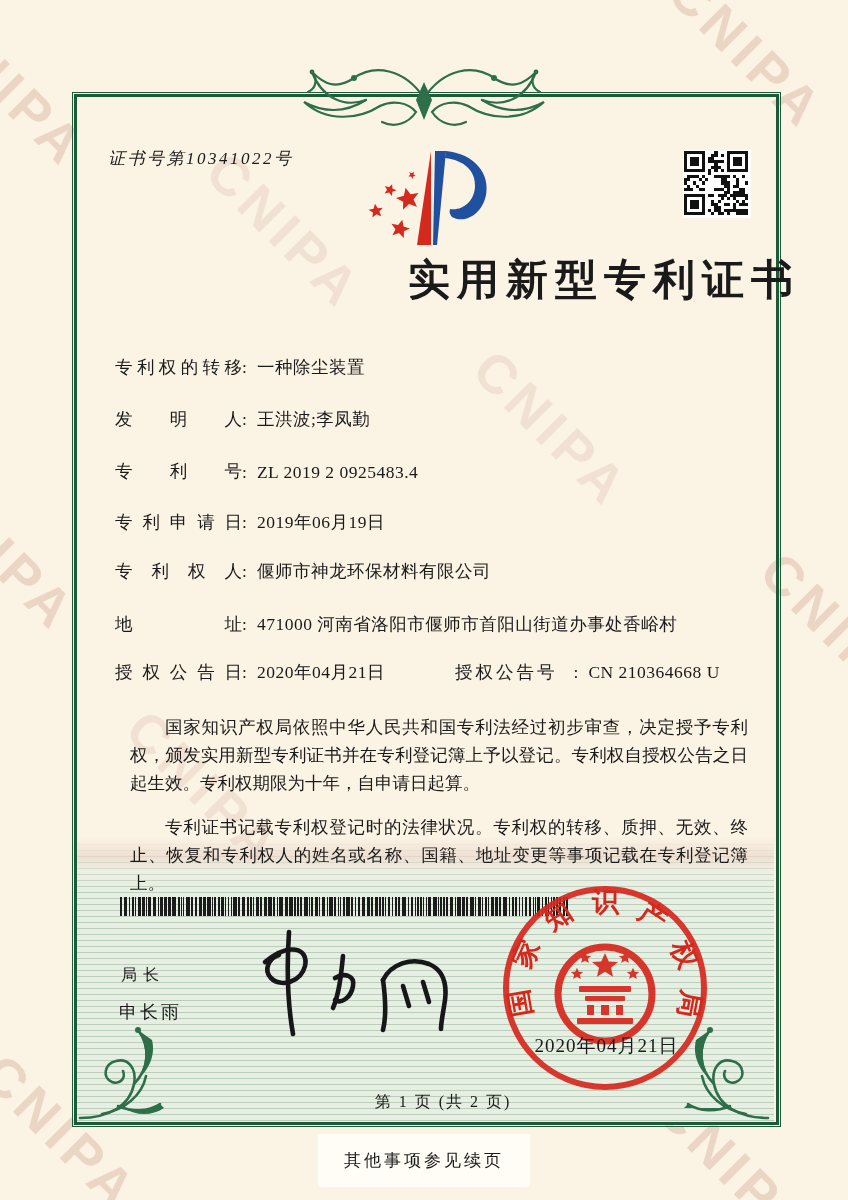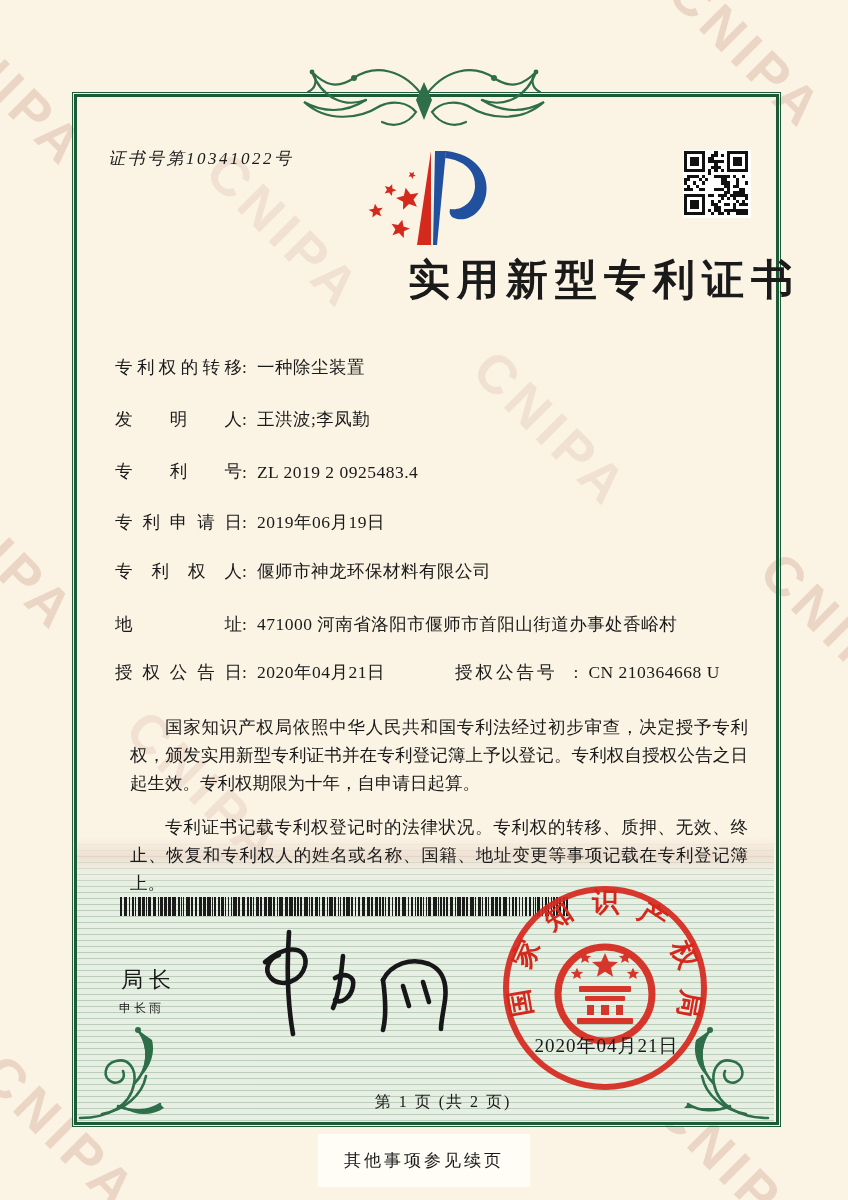--- a/index.html
+++ b/index.html
@@ -47,23 +47,23 @@
   .grant-right{position:absolute;left:340px;top:0;white-space:nowrap;}
   .grant-right .flabel2{letter-spacing:3px;margin-right:16px;}
 
   
   .paras{position:absolute;left:114px;top:697px;width:650px;font-size:17.5px;
          line-height:28px;text-align:justify;z-index:3;}
   .paras p{margin:16px;text-indent:2em;}
 
   
   .barcode{left:120px;top:897px;width:452px;height:19px;z-index:3;}
-  .director-title{left:121px;top:965px;font-size:22px;letter-spacing:6px;z-index:3;
+  .director-title{left:121px;top:965px;font-size:16px;letter-spacing:6px;z-index:3;
       font-family:"Liberation Sans","DejaVu Sans",sans-serif;}
-  .director-name{left:119px;top:1000px;font-size:12px;letter-spacing:3px;z-index:3;
+  .director-name{left:119px;top:1000px;font-size:18px;letter-spacing:3px;z-index:3;
       font-family:Liberation Serif, serif;}
   .signature{left:243px;top:922px;width:215px;height:118px;z-index:3;}
   .seal{left:499px;top:882px;width:212px;height:212px;z-index:3;}
   .seal-date{left:504px;top:1033px;width:205px;text-align:center;font-size:19px;
              letter-spacing:1px;z-index:4;}
   .pagefoot{left:0;top:1092px;width:848px;text-align:center;font-size:16px;
             letter-spacing:2px;z-index:3;margin-left:19px;}
   .contnote{left:0;top:1134px;width:848px;text-align:center;z-index:3;}
   .contnote span{display:inline-block;background:#fffdf6;padding:15px 26px;font-size:17px;
             letter-spacing:3px;}

